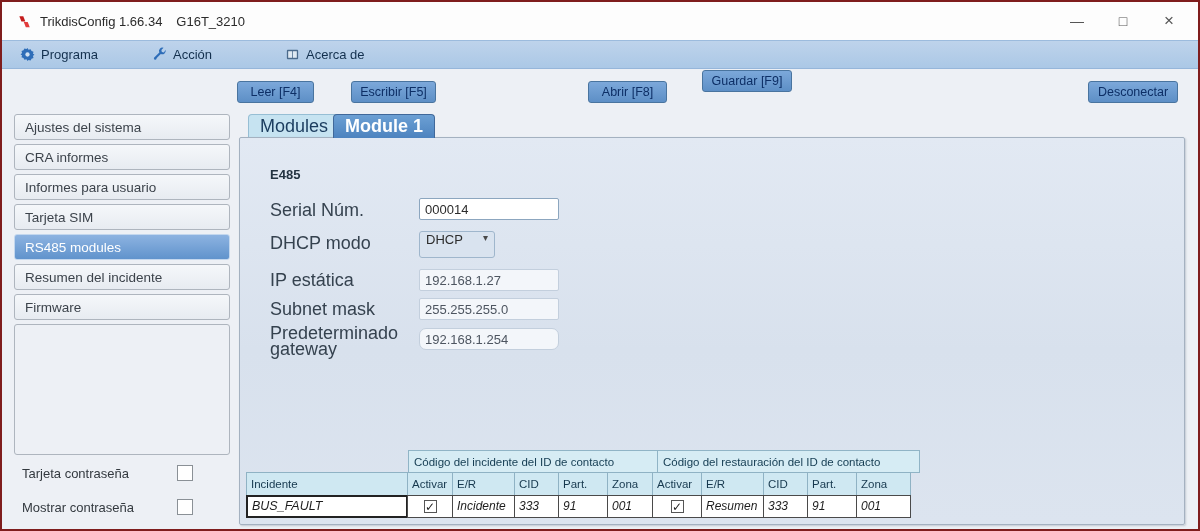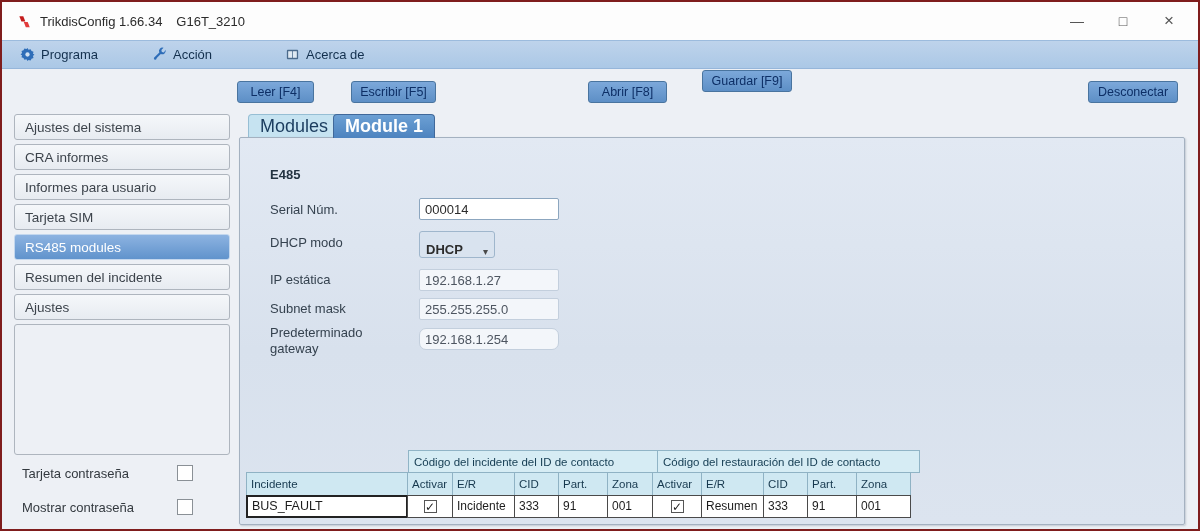--- a/index.html
+++ b/index.html
@@ -82,34 +82,34 @@
                 color:#fff; font-weight:bold; z-index:3; }
   .panel {
     position:absolute; left:237px; top:135px; width:946px; height:388px;
     background: linear-gradient(180deg,#e2e9f3 0%,#d8e1ed 55%,#dce4ef 100%);
     border:1px solid #a4b1c0; border-radius:2px;
     box-shadow: 1px 1px 2px rgba(70,90,110,0.25);
   }
 
   
   .form-heading { position:absolute; font-size:13px; font-weight:bold; color:#243442; }
-  .f-label { position:absolute; left:268px; width:132px; font-size:13px; color:#35424f;
+  .f-label { position:absolute; left:268px; width:132px; font-size:18px; color:#35424f;
              line-height:16px; }
   .f-input {
     position:absolute; left:417px; width:140px; height:22px;
     background:#fff; border:1px solid #8ca6bf; border-radius:2px;
     font-family:"Liberation Sans","DejaVu Sans",sans-serif;
     font-size:13px; color:#2c2c2c; padding:0 5px;
   }
   .f-input.ro { background:#f3f6fa; border:1px solid #c3cfdd; color:#4d5560; }
   .f-select {
     position:absolute; left:417px; width:76px; height:27px;
     background:#d9e3ef; border:1px solid #9fb6cc; border-radius:3px;
-    display:flex; align-items:flex-end; padding:0 6px;
-    font-size:13px; color:#2c2c2c; cursor:default;font-weight:bold;
+    display:flex; align-items:flex-start; padding:0 6px;
+    font-size:13px; color:#2c2c2c; cursor:default;
   }
   .f-select .arrow { margin-left:auto; font-size:10px; color:#4a4a4a; }
 
   
   .ev-table { position:absolute; left:244px; top:448px; }
   .t-row { display:flex; }
   .gcell, .hcell, .dcell {
     flex:none; overflow:hidden; white-space:nowrap;
   }
   .gcell {
@@ -118,21 +118,21 @@
   }
   .g-spacer { flex:none; width:162px; }
   .hcell {
     height:24px; line-height:23px; background:#cfe8f2;
     border:1px solid #8fb2c4; font-size:11.5px; color:#16384e; padding-left:4px;
     margin-top:-1px;
   }
   .dcell {
     height:23px; line-height:21px; background:#ffffff;
     border:1px solid #4a4a4a; font-size:12px; color:#1d1d1d; padding-left:4px;
-    margin-top:-1px; display:flex; align-items:center;
+    margin-top:-1px; display:flex; align-items:center;font-style:italic;
   }
   .dcell.center { justify-content:center; padding-left:0; }
   .dcell.focus { border:2px solid #222; font-size:12.5px; }
   .gcell + .gcell, .hcell + .hcell, .dcell + .dcell { margin-left:-1px; }
   .cb { width:13px; height:13px; background:#fff; border:1px solid #555;
         display:flex; align-items:center; justify-content:center;
         font-size:12px; font-weight:bold; color:#222; line-height:1; }
 </style>
 </head>
 <body>
@@ -184,21 +184,21 @@
   <div class="btn" style="left:586px; top:79px; width:79px;">Abrir [F8]</div>
   <div class="btn" style="left:700px; top:68px; width:90px;">Guardar [F9]</div>
   <div class="btn" style="left:1086px; top:79px; width:90px;">Desconectar</div>
 
   <div class="side-item" style="top:112px;">Ajustes del sistema</div>
   <div class="side-item" style="top:172px;">Informes para usuario</div>
   <div class="side-item" style="top:142px;">CRA informes</div>
   <div class="side-item" style="top:202px;">Tarjeta SIM</div>
   <div class="side-item selected" style="top:232px;">RS485 modules</div>
   <div class="side-item" style="top:262px;">Resumen del incidente</div>
-  <div class="side-item" style="top:292px;">Ajustes</div>
+  <div class="side-item" style="top:292px;">Firmware</div>
   <div class="side-empty" style="top:322px; height:131px;"></div>
 
   <div class="pw-row" style="top:462px;">
     <span>Tarjeta contraseña</span>
     <span class="cbox"></span>
   </div>
   <div class="pw-row" style="top:496px;">
     <span>Mostrar contraseña</span>
     <span class="cbox"></span>
   </div>

